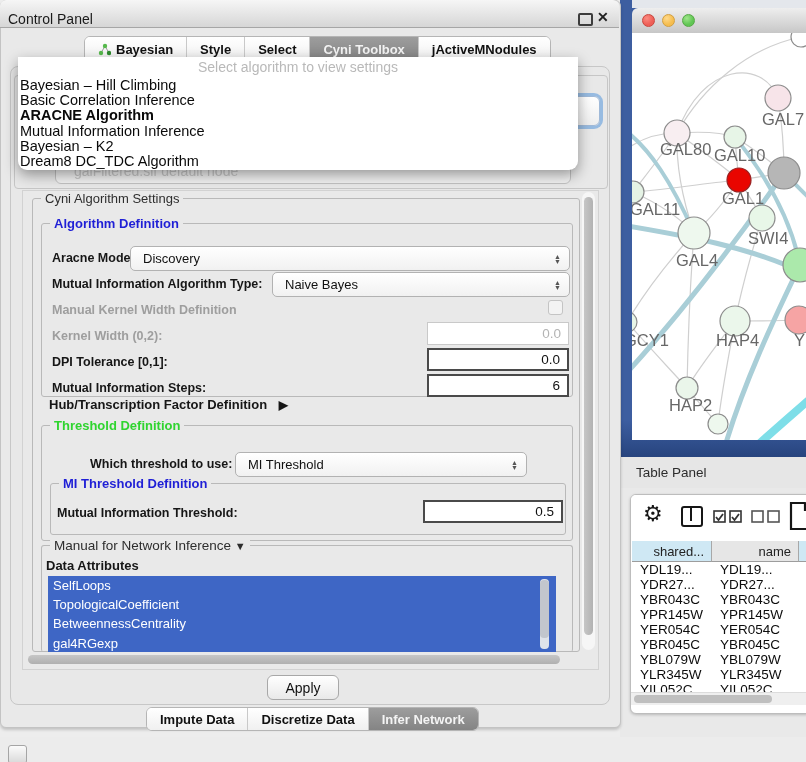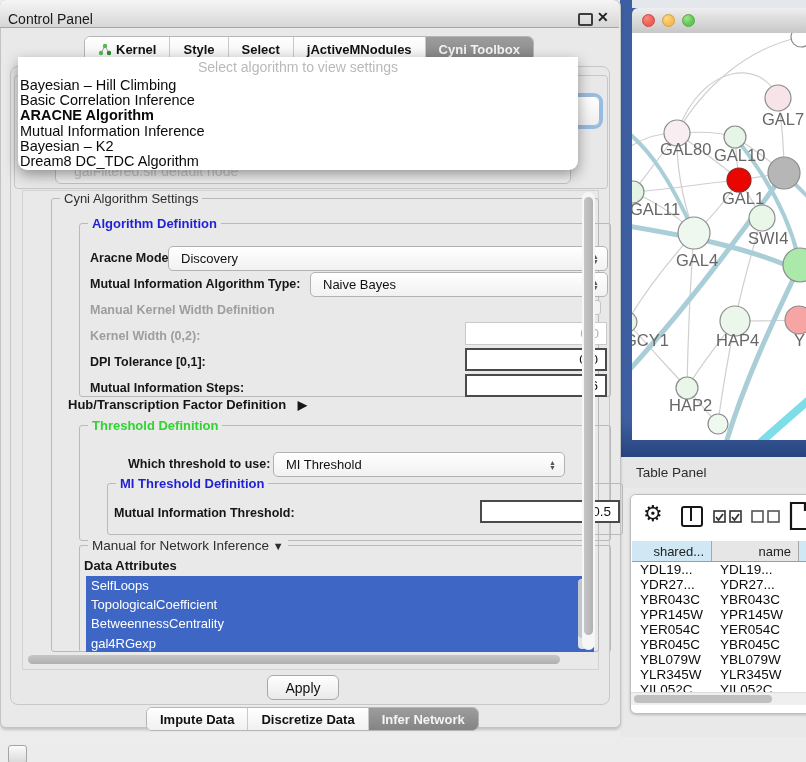--- a/index.html
+++ b/index.html
@@ -36,21 +36,21 @@
   .popup-head{height:21px;line-height:21px;text-align:center;color:#b9b9b9;font-size:14px;}
   .pi{height:15.2px;line-height:15.2px;font-size:14.5px;padding-left:2px;white-space:nowrap;color:#0a0a0a;}
   .pi.bold{font-weight:700;}
   
   .scrollpane{left:22px;top:190px;width:575px;height:478px;background:#e9e9e9;border:1px solid #d2d2d2;}
   .vscroll{left:582px;top:192px;width:13px;height:458px;background:#f6f6f6;border-radius:7px;z-index:5;}
   .vthumb{left:584px;top:197px;width:9px;height:438px;background:linear-gradient(90deg,#c6c6c6,#b2b2b2);border-radius:5px;z-index:6;}
   .hscroll{left:24px;top:653px;width:548px;height:13px;z-index:5;}
   .hthumb{left:28px;top:655px;width:532px;height:9px;background:linear-gradient(#c6c6c6,#b0b0b0);border-radius:5px;z-index:6;}
   
-  .group{border:1px solid #b9b9b9;border-radius:3px;margin-left:19px;}
+  .group{border:1px solid #b9b9b9;border-radius:3px;}
   .legend{position:absolute;top:-8px;left:8px;background:#e9e9e9;padding:0 4px;font-size:13px;color:#2e2e2e;white-space:nowrap;}
   .legend.blue{color:#1f1fd6;font-weight:700;}
   .legend.green{color:#2fd42f;font-weight:700;}
   .lbl{position:absolute;font-size:12.5px;font-weight:700;color:#161616;white-space:nowrap;}
   .lbl.dis{color:#9e9e9e;}
   .combo{position:absolute;background:linear-gradient(#ffffff,#f1f1f1);border:1px solid #b2b2b2;border-radius:5px;
          font-size:13px;color:#111;display:flex;align-items:center;padding-left:12px;box-sizing:border-box;text-align:center;}
   .spinner{position:absolute;right:8px;top:50%;transform:translateY(-50%);display:flex;flex-direction:column;line-height:5px;color:#555;font-size:7px;}
   .field{position:absolute;background:#fff;font-size:13.5px;text-align:right;padding-right:7px;box-sizing:border-box;
          display:flex;align-items:center;justify-content:flex-end;color:#111;}
@@ -252,33 +252,33 @@
   <div class="abs" style="left:84px;top:36px;">
     <div class="tabbar" id="top-tabs">
         <div class="tab">
           <svg width="13" height="13">
             <line x1="3" y1="10" x2="7" y2="3" stroke="#9c9c9c"></line>
             <line x1="7" y1="3" x2="11" y2="10" stroke="#9c9c9c"></line>
             <circle cx="3" cy="10" r="2.2" fill="#57b94d"></circle>
             <circle cx="7" cy="3" r="2.2" fill="#57b94d"></circle>
             <circle cx="11" cy="10" r="2.2" fill="#2e8b2e"></circle>
           </svg>
-          <span>Kernel</span>
+          <span>Bayesian</span>
         </div>
         <div class="tab">
           <span>Style</span>
         </div>
         <div class="tab">
           <span>Select</span>
         </div>
+        <div class="tab selected">
+          <span>Cyni Toolbox</span>
+        </div>
         <div class="tab">
           <span>jActiveMNodules</span>
-        </div>
-        <div class="tab selected">
-          <span>Cyni Toolbox</span>
         </div>
       </div>
   </div>
 
   <div class="abs cp-inner"></div>
 
   <div class="abs inference-group"></div>
   <div class="abs inference-combo"></div>
   <div class="abs bg-combo2">galFiltered.sif default node</div>
 

